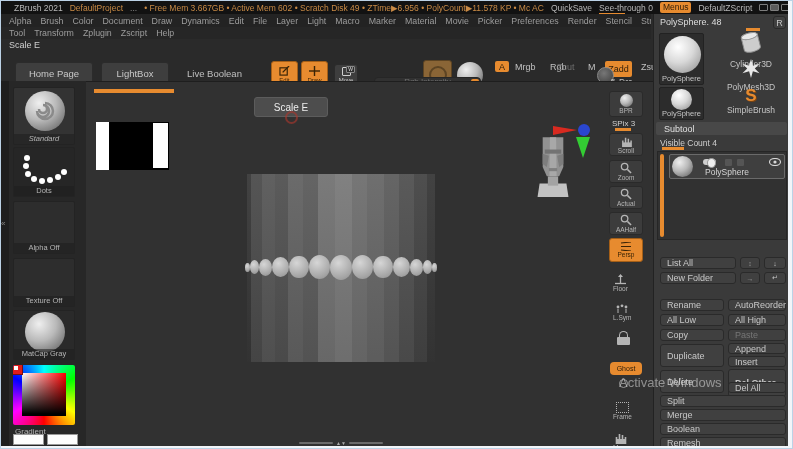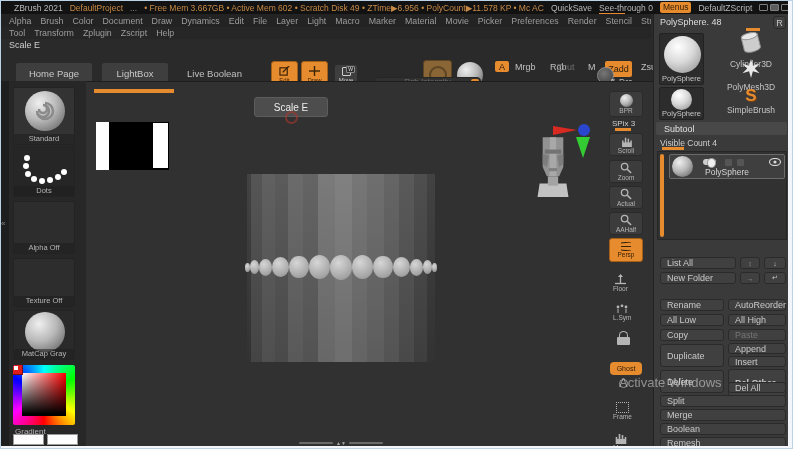--- a/index.html
+++ b/index.html
@@ -191,21 +191,21 @@
   </div>
   <div class="abs" style="left:596px;top:66px;width:17px;height:17px;border:1px solid #8a8a8a;border-radius:50%;background:radial-gradient(circle at 40% 35%,#777,#3c3c3c);"></div>
   <div class="abs" style="left:610px;top:76px;font-size:8px;color:#cfcfcf;">5</div>
   <div class="abs" style="left:618px;top:62px;font-size:8.5px;color:#bdbdbd;width:30px;overflow:hidden;margin-top:26px;">Foca</div>
   <div class="abs" style="left:618px;top:76px;font-size:8.5px;color:#bdbdbd;width:30px;overflow:hidden;">Dra</div>
 
   <div class="abs sidestrip">
     <span style="position:absolute;left:0px;top:138px;color:#8a8a8a;font-size:8px;">«</span>
   </div>
   <div class="abs sidebar">
-    <div class="traytile" style="top:6px;height:58px;">
+    <div class="traytile" style="top:6px;height:58px;font-style:italic;">
       <div class="sphere" style="position:absolute;left:11px;top:3px;width:40px;height:40px;"></div>
       <svg style="position:absolute;left:18px;top:10px;" width="26" height="26" viewBox="0 0 26 26">
             <path d="M13,5 a8,8 0 1 1 -8,8 a6,6 0 1 0 6,-6 a4,4 0 1 1 -4,4" fill="none" stroke="#8a8a8a" stroke-width="2.5"></path>
           </svg>
       <span class="lbl">Standard</span>
     </div>
     <div class="traytile" style="top:66px;height:50px;background:#262626;">
       <svg style="position:absolute;left:6px;top:4px;" width="50" height="34" viewBox="0 0 50 34">
         <circle cx="7" cy="6" r="3" fill="#fff"></circle>
             <circle cx="6" cy="14" r="3" fill="#fff"></circle>

